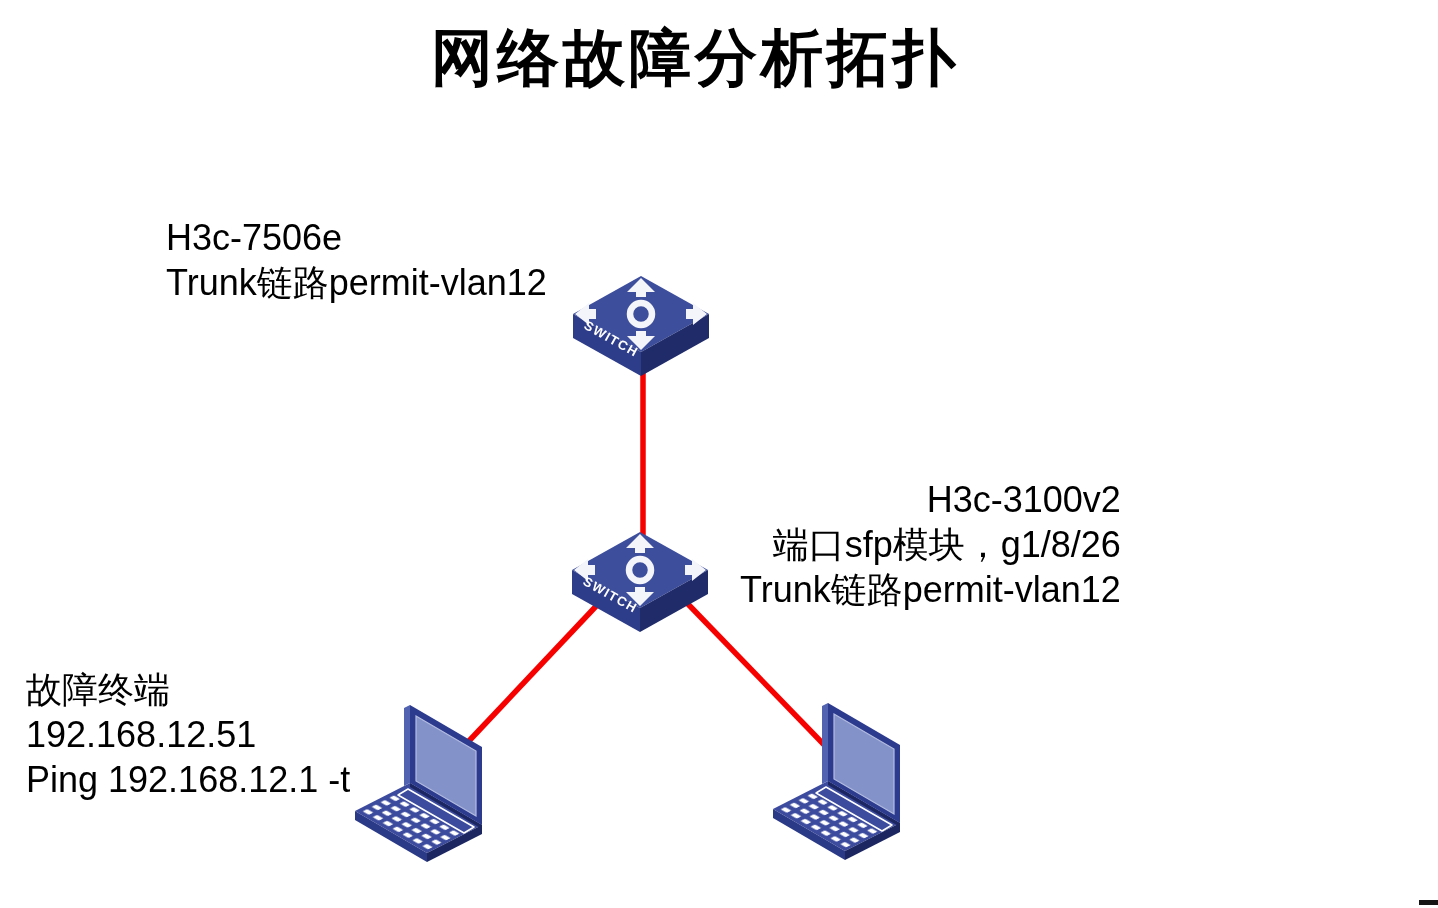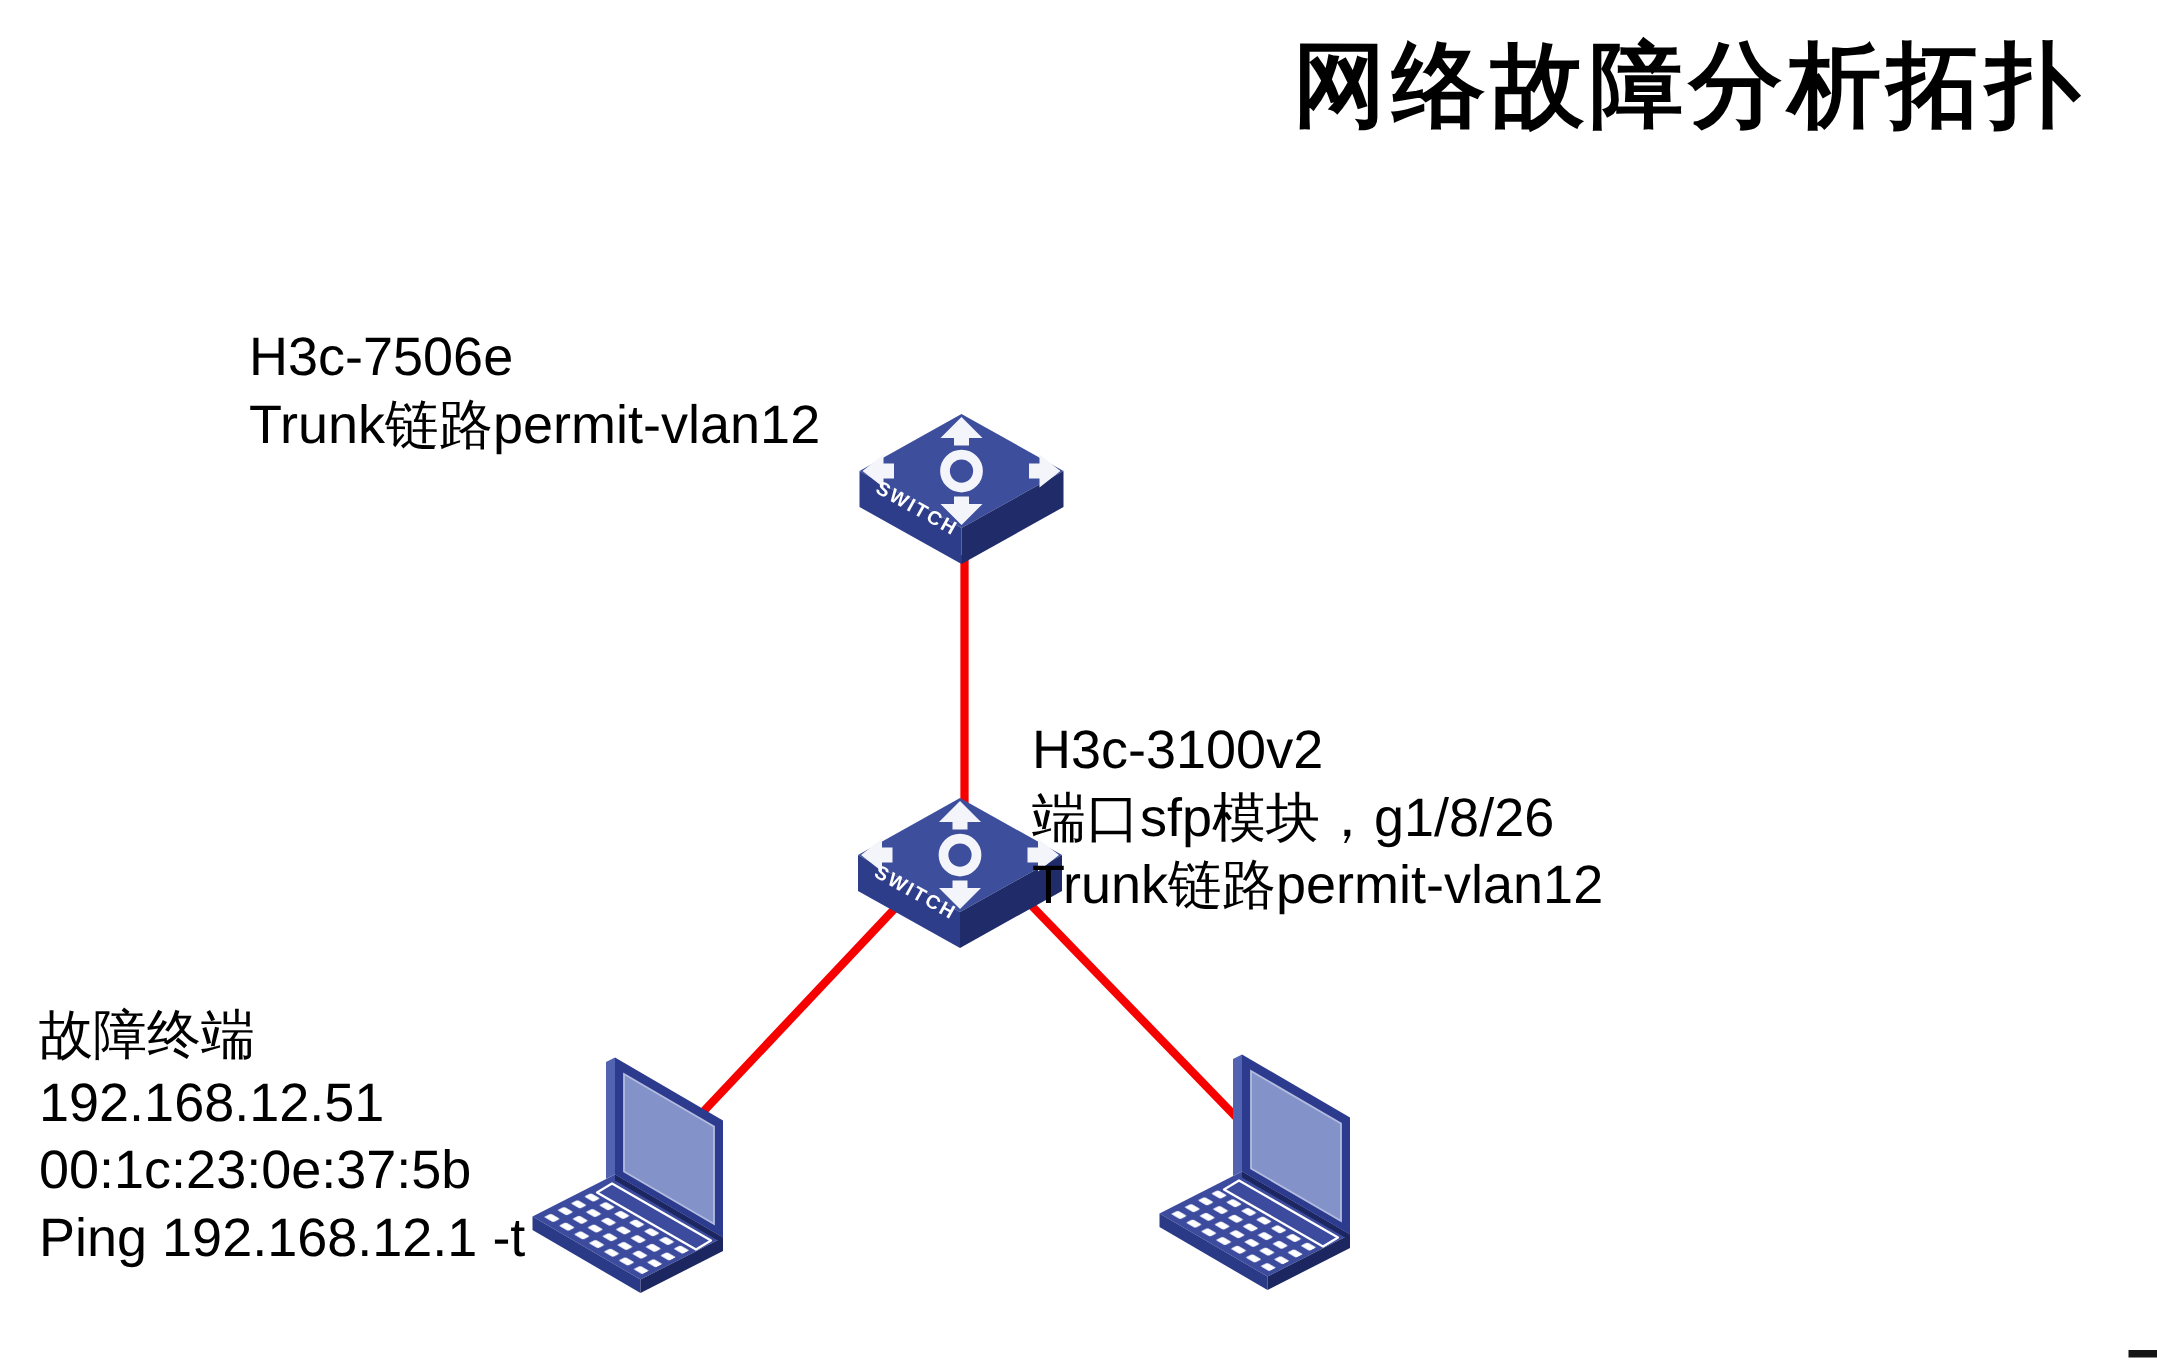--- a/index.html
+++ b/index.html
@@ -7,33 +7,33 @@
     position:relative;
     width:1438px;height:908px;
     background:#ffffff;
     overflow:hidden;
     font-family:"Liberation Sans","DejaVu Sans",sans-serif;
     color:#000;
   }
   #diagram-svg{position:absolute;left:0;top:0;}
   .page-title{
     position:absolute;top:16px;left:0;width:1390px;
-    text-align:right;
+    text-align:center;
     font-size:62px;line-height:84px;
     font-weight:bold;letter-spacing:4px;
     color:#000;
   }
   .note{
     position:absolute;
     font-size:36px;line-height:45px;
     white-space:nowrap;
     color:#000;
   }
   .note-core{left:166px;top:215px;}
-  .note-access{left:688px;top:477px;}
+  .note-access{left:740px;top:477px;text-align:right;}
   .note-fault{left:26px;top:667px;}
   .note-analysis{left:927px;top:706px;}
   .corner-mark{
     position:absolute;left:1419px;top:900px;width:19px;height:5px;
     background:#151515;
   }
   .switch-label-text{
     font-family:"Liberation Sans","DejaVu Sans",sans-serif;
     font-size:13px;font-weight:bold;letter-spacing:1.5px;
     fill:#ffffff;
@@ -104,19 +104,18 @@
 
   <div class="note note-access">
     <div>H3c-3100v2</div>
     <div>端口sfp模块，g1/8/26</div>
     <div>Trunk链路permit-vlan12</div>
   </div>
 
   <div class="note note-fault">
     <div>故障终端</div>
     <div>192.168.12.51</div>
-    <div>00:1c:23:0e:37:5b</div>
     <div>Ping 192.168.12.1 -t</div>
   </div>
 
 
   <div class="corner-mark"></div>
 </div>
 
 </body></html>

